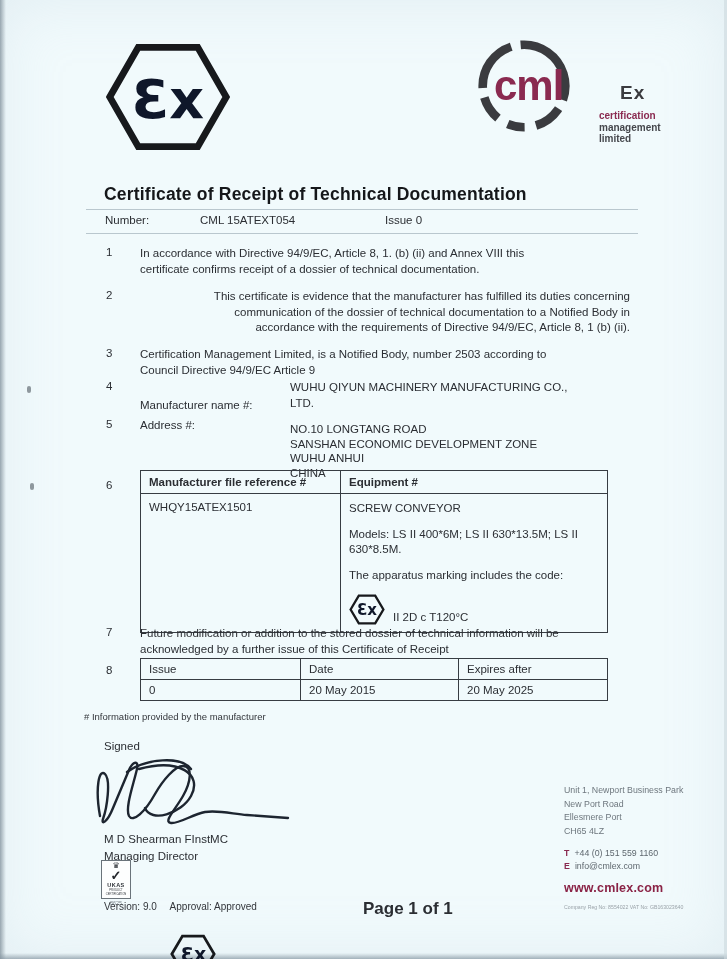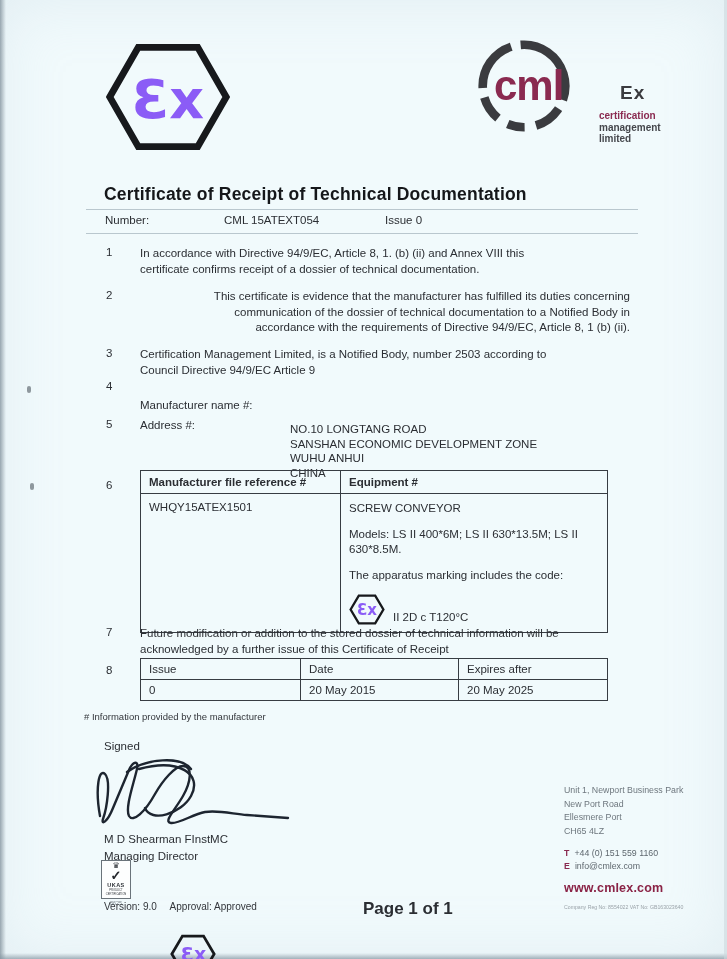--- a/index.html
+++ b/index.html
@@ -18,42 +18,42 @@
   .edge-bottom{left:0;top:953px;width:727px;height:6px;background:linear-gradient(0deg,#8494a0 0%,rgba(255,255,255,0) 100%);opacity:.7;}
   .edge-right{left:724px;top:0;width:3px;height:959px;background:#cdd8de;opacity:.6;}
   .speck{width:4px;height:7px;background:#5a646c;border-radius:2px;opacity:.65;}
 
   
   .exmark{display:inline-block;position:relative;}
   .exmark svg{display:block;width:100%;height:100%;}
   .exmark .glyph{
     position:absolute;left:0;top:0;width:100%;height:100%;
     display:flex;align-items:center;justify-content:center;
-    font-family:"DejaVu Sans", sans-serif;font-weight:bold;color:#8b5cf6;
+    font-family:"DejaVu Sans", sans-serif;font-weight:bold;color:#0f172a;
   }
   .exmark-top{left:106px;top:43px;width:124px;height:108px;}
   .exmark-top .glyph{font-size:54px;padding-top:2px;}
   .exmark-table{width:36px;height:31px;vertical-align:middle;}
   .exmark-table .glyph{font-size:15px;}
   .exmark-bottom{left:42px;top:866px;width:46px;height:40px;}
   .exmark-bottom .glyph{font-size:19px;}
 
   
   .cml-logo{left:476px;top:36px;width:200px;height:112px;}
   .cml-arc{position:absolute;left:0;top:2px;width:96px;height:96px;}
   .cml-word{position:absolute;left:18px;top:26px;font-size:42px;font-weight:bold;color:#8a2a50;letter-spacing:-1px;font-family:"Liberation Sans",sans-serif;}
   .cml-ex{position:absolute;left:120px;top:46px;font-size:19px;font-weight:bold;color:#3a3b3f;letter-spacing:1px;margin-left:24px;}
   .cml-lines{position:absolute;left:123px;top:74px;font-size:10px;line-height:11.5px;font-weight:bold;}
   .cml-line1{color:#8a2a50;}
   .cml-line2,.cml-line3{color:#45474c;}
 
   .title{left:104px;top:184px;font-size:17.5px;font-weight:bold;color:#15171a;letter-spacing:.2px;}
   .rule{height:1px;background:#b9c7ce;}
   .num-label{left:105px;top:214px;font-size:11.5px;}
-  .num-value{left:200px;top:214px;font-size:11.5px;margin-left:24px;}
+  .num-value{left:200px;top:214px;font-size:11.5px;}
   .num-issue{left:385px;top:214px;font-size:11.5px;}
 
   .item-num{position:absolute;font-size:11.5px;}
   .item-text{position:absolute;font-size:11.5px;line-height:15.5px;width:490px;}
 
   
   .eq-table{left:140px;top:470px;width:466px;border:1.2px solid #373c42;}
   .eq-header{display:flex;border-bottom:1.2px solid #373c42;font-weight:bold;font-size:11.5px;}
   .eq-header > div{padding:5px 8px;}
   .eq-col1{width:200px;border-right:1.2px solid #373c42;box-sizing:border-box;}
@@ -151,20 +151,22 @@
   <div class="item-text preline" style="left:140px;top:289px;text-align:right;">This certificate is evidence that the manufacturer has fulfilled its duties concerning
 communication of the dossier of technical documentation to a Notified Body in
 accordance with the requirements of Directive 94/9/EC, Article 8, 1 (b) (ii).</div>
 
   <span class="item-num" style="left:106px;top:347px;">3</span>
   <div class="item-text preline" style="left:140px;top:347px;">Certification Management Limited, is a Notified Body, number 2503 according to
 Council Directive 94/9/EC Article 9</div>
 
   <span class="item-num" style="left:106px;top:380px;">4</span>
   <span class="item-text" style="left:140px;top:398px;width:150px;">Manufacturer name #:</span>
+  <div class="item-text preline" style="left:290px;top:380px;width:340px;">WUHU QIYUN MACHINERY MANUFACTURING CO.,
+LTD.</div>
 
   <span class="item-num" style="left:106px;top:418px;">5</span>
   <span class="item-text" style="left:140px;top:418px;width:140px;">Address #:</span>
   <div class="item-text" style="left:290px;top:422px;width:340px;line-height:14.5px;">
     <div>NO.10 LONGTANG ROAD</div>
     <div>SANSHAN ECONOMIC DEVELOPMENT ZONE</div>
     <div>WUHU ANHUI</div>
     <div>CHINA</div>
   </div>
 

